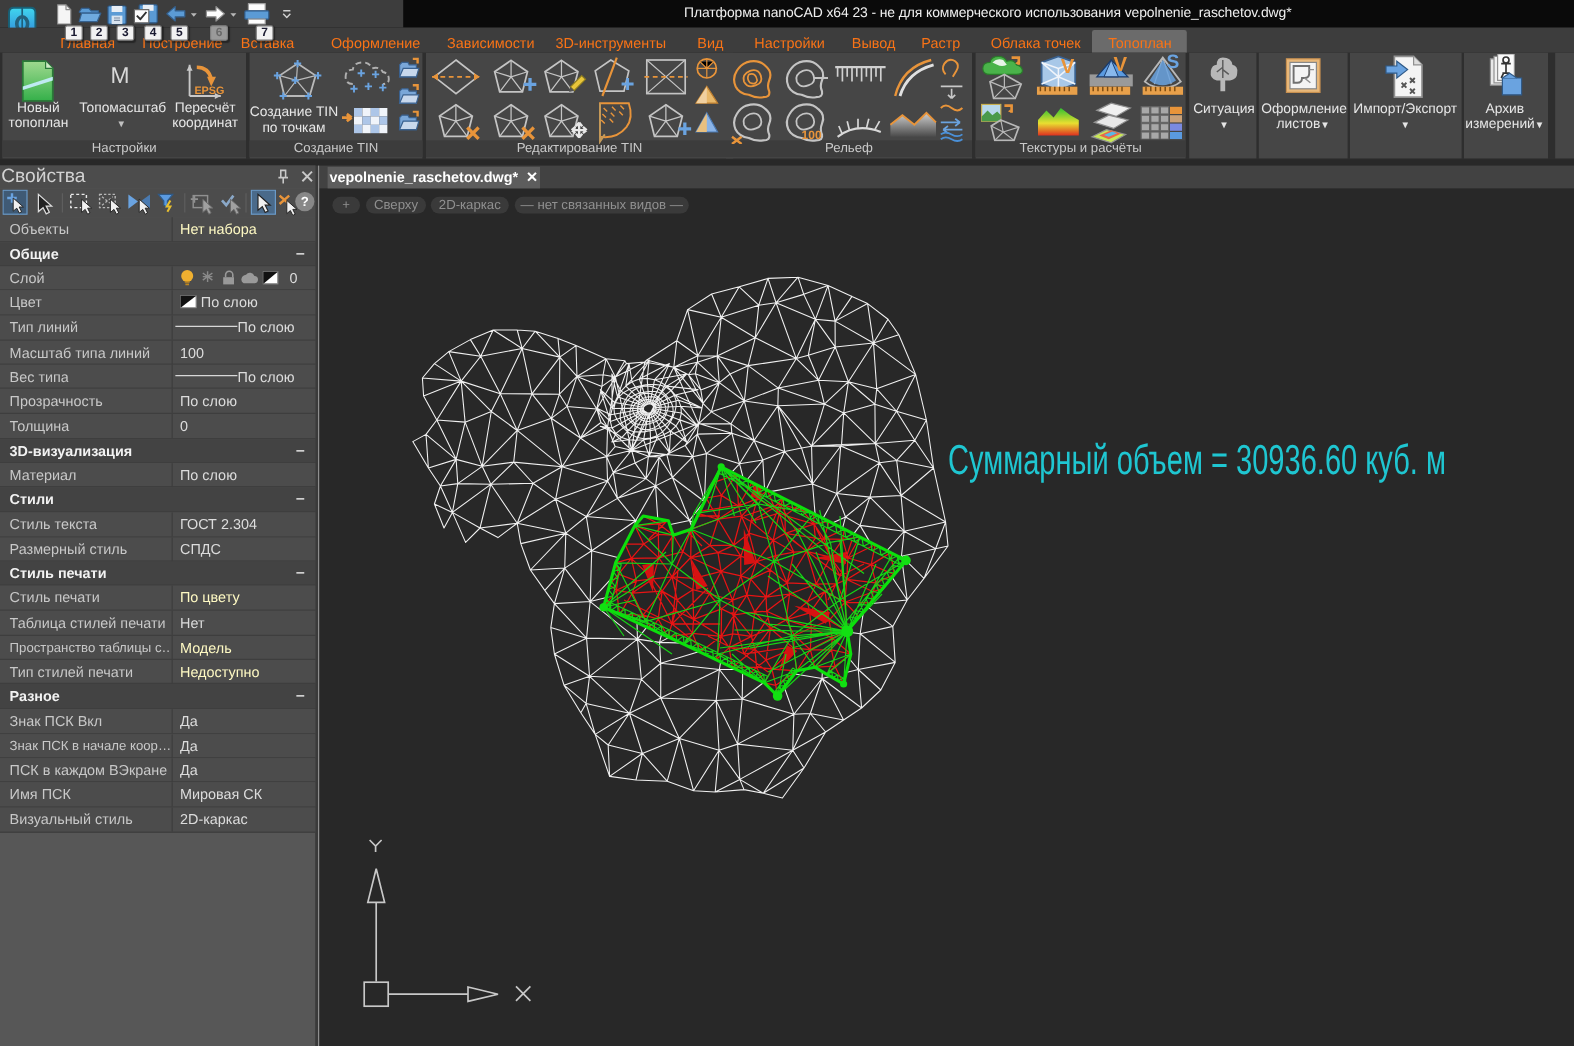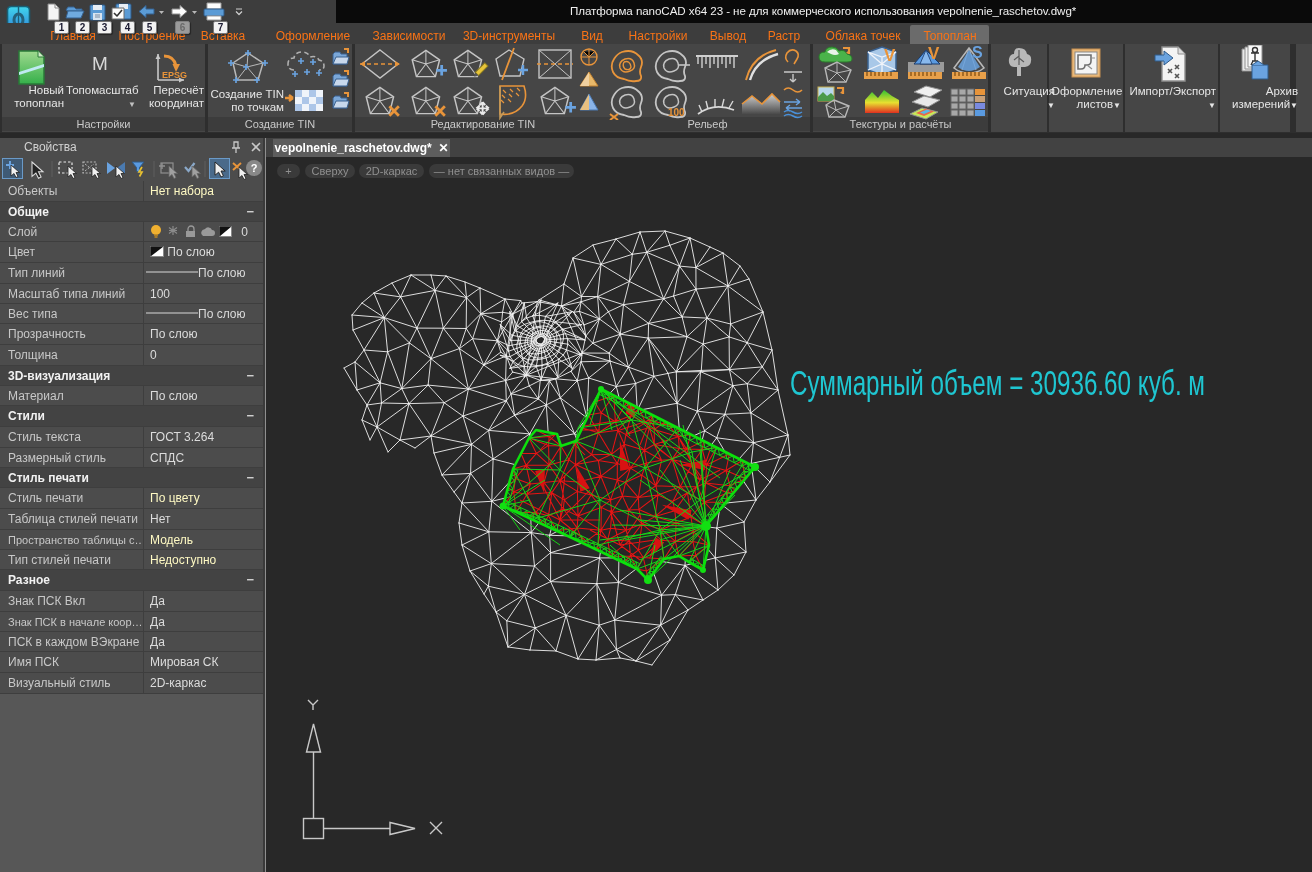--- a/index.html
+++ b/index.html
@@ -6,23 +6,23 @@
 .abs{position:absolute}
 #titlebar{left:0;top:0;width:1312px;height:23px;background:#0a0a0a}
 #titleleft{left:0;top:0;width:336px;height:23px;background:#3d3d3d}
 #titletext{left:570px;top:4px;font-size:11.6px;letter-spacing:-0.08px;color:#f0f0f0;white-space:nowrap}
 #tabrow{left:0;top:23px;width:1312px;height:21px;background:#3d3d3d}
 .rtab{top:29px;font-size:12px;color:#f97316;transform:translateX(-50%);white-space:nowrap}
 #activetab{left:910px;top:25px;width:79px;height:19px;background:#6b6b6b;border-radius:2px 2px 0 0}
 #ribbon{left:0;top:44px;width:1312px;height:89px;background:#2e2e2e}
 .rgroup{top:44px;height:88px;background:#464646}
 .rlabel{position:absolute;left:0;right:0;bottom:1px;height:14px;background:#3c3c3c;color:#c9c9c9;font-size:11px;text-align:center;line-height:14px}
-.blabel{position:absolute;width:100%;text-align:right;font-size:11.5px;color:#e6e6e6;line-height:13px}
+.blabel{position:absolute;width:100%;text-align:center;font-size:11.5px;color:#e6e6e6;line-height:13px}
 #props{left:0;top:138px;width:263px;height:734px;background:#575757}
-#ptitle{left:0;top:138px;width:263px;height:19px;background:#4c4c4c;color:#d2d2d2;font-size:12px;line-height:19px;padding-left:24px}
+#ptitle{left:0;top:138px;width:263px;height:19px;background:#4c4c4c;color:#d2d2d2;font-size:16px;line-height:19px;padding-left:1px}
 #ptools{left:0;top:157px;width:263px;height:24px;background:#4c4c4c}
 .prow{left:0;width:263px;height:21px;background:#4c4c4c;border-bottom:1px solid #3e3e3e}
 .phead{left:0;width:263px;height:21px;background:#434343;border-bottom:1px solid #3e3e3e}
 .plabel{position:absolute;left:8px;top:0;font-size:12px;color:#c8c8c8;line-height:20px;white-space:nowrap;max-width:134px;overflow:hidden}
 .phlabel{position:absolute;left:8px;top:0;font-size:12px;font-weight:bold;color:#f2f2f2;line-height:20px}
 .pminus{position:absolute;right:9px;top:0;font-size:13px;font-weight:bold;color:#d0d0d0;line-height:20px}
 .pvalwrap{position:absolute;left:143px;top:0;width:120px;height:20px;border-left:1px solid #3e3e3e}
 .pval{position:absolute;left:6px;top:0;font-size:12px;color:#dcdcdc;line-height:20px;white-space:nowrap}
 .pdim{color:#fef9c3}
 #canvasbg{left:266px;top:157px;width:1046px;height:715px;background:#282828}
@@ -508,21 +508,21 @@
       <span class="pval">По слою</span>
     </div>
   </div>
 <div class="abs phead" style="top:406px;height:21px">
     <span class="phlabel">Стили</span>
     <span class="pminus">−</span>
   </div>
 <div class="abs prow" style="top:427px;height:21px">
     <span class="plabel" style="">Стиль текста</span>
     <div class="pvalwrap">
-      <span class="pval">ГОСТ 3.264</span>
+      <span class="pval">ГОСТ 2.304</span>
     </div>
   </div>
 <div class="abs prow" style="top:448px;height:20px">
     <span class="plabel" style="">Размерный стиль</span>
     <div class="pvalwrap">
       <span class="pval">СПДС</span>
     </div>
   </div>
 <div class="abs phead" style="top:468px;height:20px">
     <span class="phlabel">Стиль печати</span>

